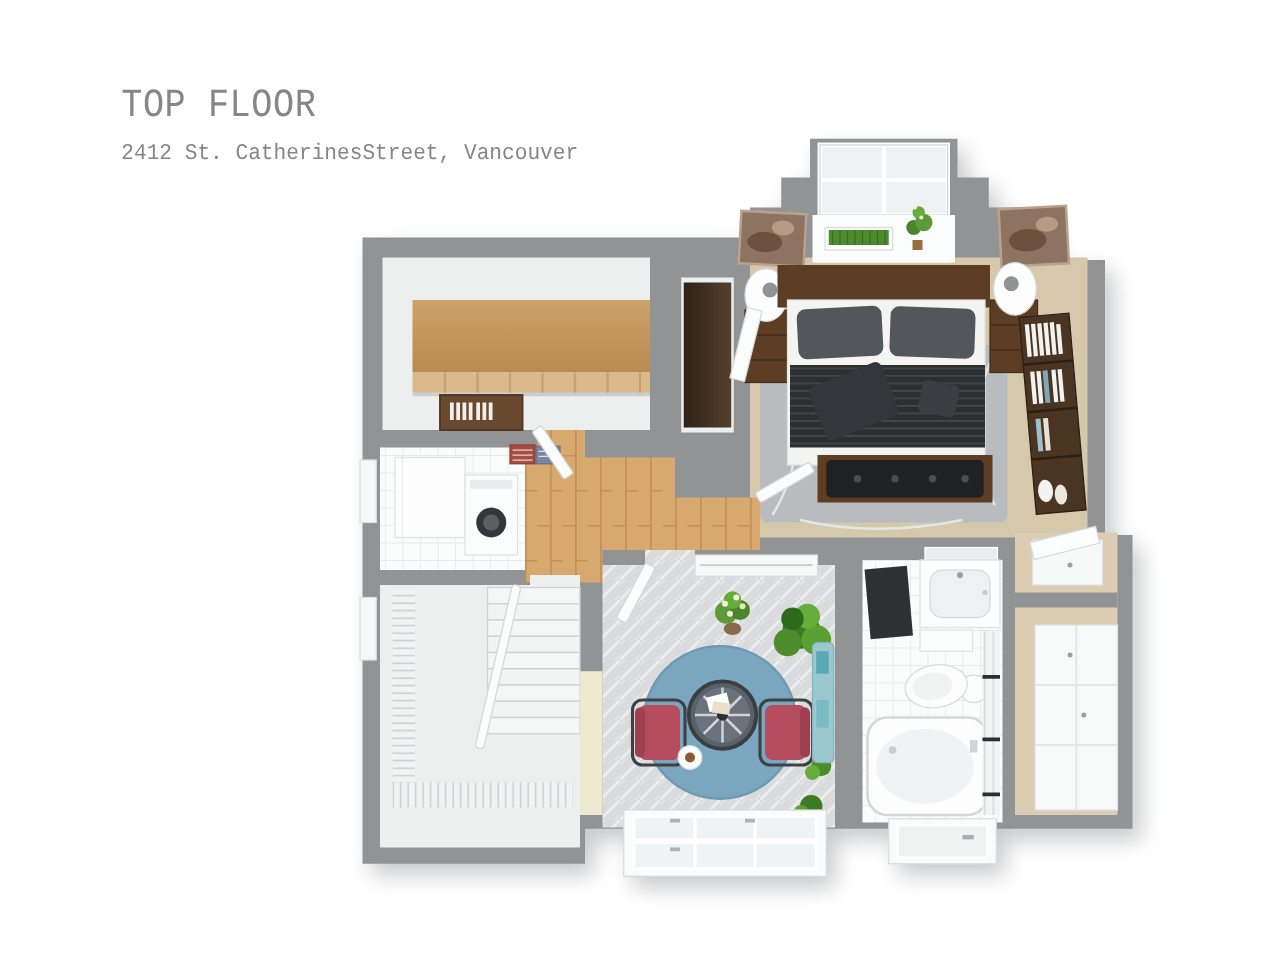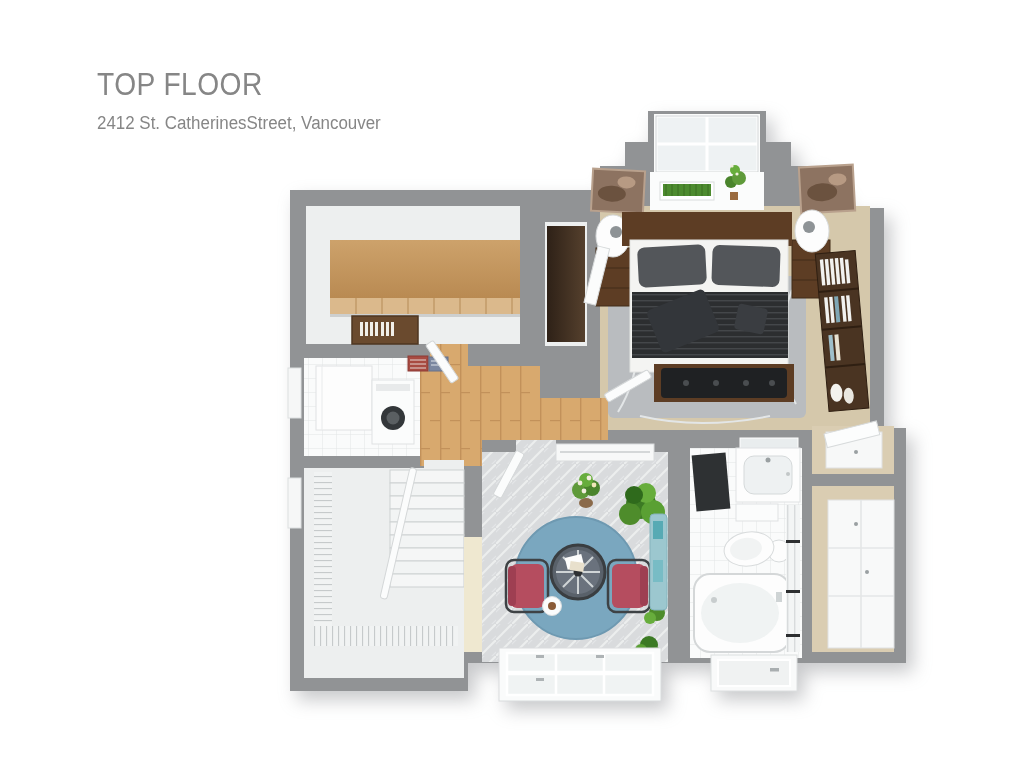--- a/index.html
+++ b/index.html
@@ -1,17 +1,17 @@
 <!DOCTYPE html>
 <html style="--text-gray: #868686; --wall: #919395; --floor-light: #edefef; --carpet: #d5c8ab; --carpet-right: #dacdb2; --wood-floor: #d8a96e; --wood-shelf-a: #cda26b; --wood-shelf-b: #b98a52; --tile-white: #fafbfb; --patio-floor: #d9dbdd; --rug-gray: #b9bcbf; --rug-blue: #7aa7bf; --chair-red: #b54d5f; --duvet: #2c2e30; --pillow-gray: #53565a; --walnut: #5d3d24; --walnut-dark: #3a2a1c; --leather: #1f2123; --plant-green: #4d8b2f; --teal: #9cc7cf; --cream: #efe8d0;"><head>
 <meta charset="utf-8">
 <style>
   html,body{margin:0;padding:0;background:#ffffff;}
   .page{position:relative;width:1024px;height:768px;background:#fff;overflow:hidden;
-        font-family:Liberation Sans, sans-serif;}
+        font-family:Liberation Mono, monospace;}
   .hdr{position:absolute;left:97px;top:66px;}
   .hdr .title{font-size:32px;font-weight:500;color:var(--text-gray,#858585);
       letter-spacing:.5px;transform:scaleX(.88);transform-origin:left center;white-space:nowrap;}
   .hdr .addr{font-size:18px;font-weight:400;color:var(--text-gray,#8a8a8a);margin-top:10px;
       transform:scaleX(.94);transform-origin:left center;white-space:nowrap;}
   .f-wall{fill:var(--wall,#919395);}
   .f-floor{fill:var(--floor-light,#edefef);}
   .f-carpet{fill:var(--carpet,#d5c8ab);}
   .f-carpet2{fill:var(--carpet-right,#dacdb2);}
   .f-rugg{fill:var(--rug-gray,#b9bcbf);}

